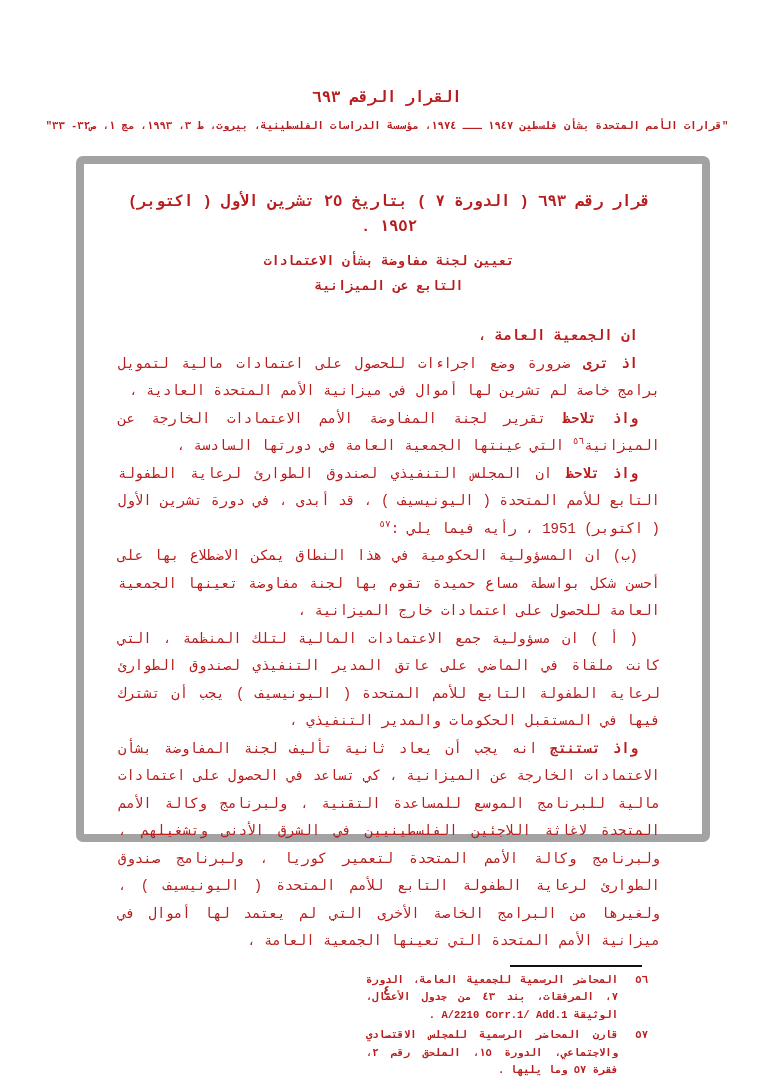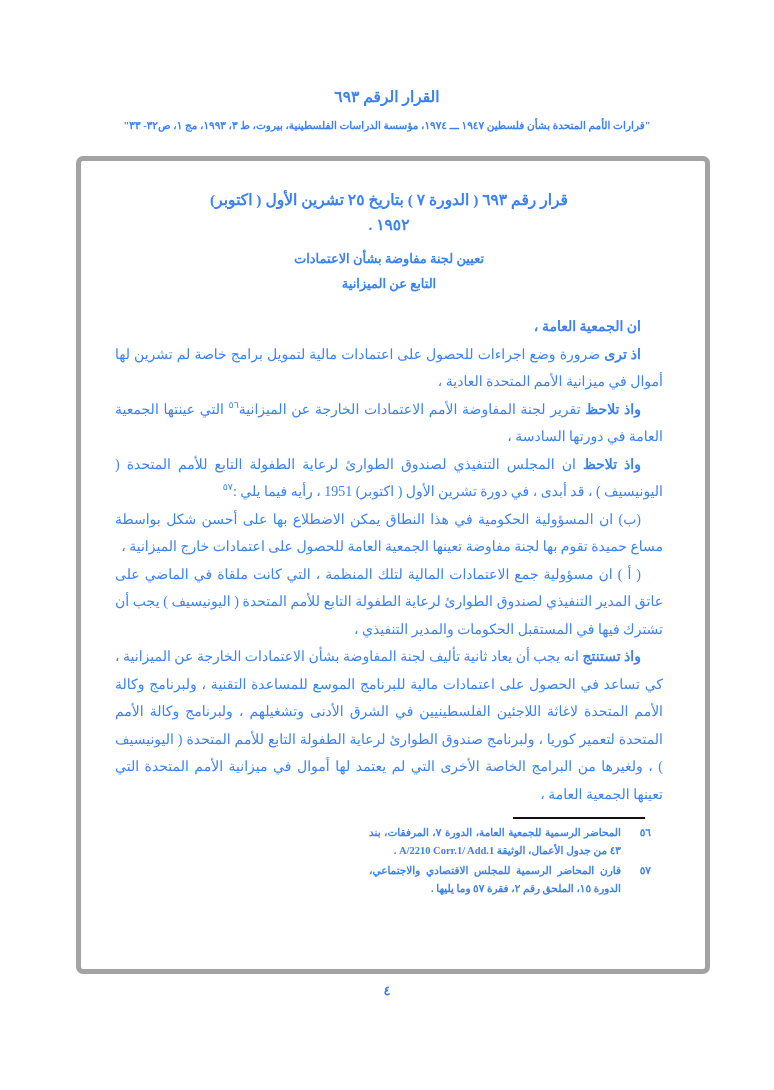--- a/index.html
+++ b/index.html
@@ -1,40 +1,40 @@
 <!DOCTYPE html>
 <html lang="ar"><head>
 <meta charset="utf-8">
 <style>
   html,body{margin:0;padding:0;background:#ffffff;}
   .page{
     position:relative;
     width:774px;height:1090px;
     background:#ffffff;
-    font-family:Liberation Serif, serif;
-    color:#3b82f6;
+    font-family:Liberation Mono, monospace;
+    color:#b91c1c;
     overflow:hidden;
   }
   .res-title{
     position:absolute;top:88px;left:0;right:0;
     text-align:center;
     font-size:15.5px;font-weight:700;
     direction:rtl;
   }
   .citation{
     position:absolute;top:119px;left:0;right:0;
     text-align:center;
     font-size:10.5px;font-weight:700;
     direction:rtl;
     letter-spacing:.1px;
   }
   .frame{
     position:absolute;left:76px;top:156px;
-    width:634px;height:818px;
-    border:5px solid #a3a3a3;
+    width:634px;height:686px;
+    border:8px solid #a3a3a3;
     border-radius:7px;
     box-sizing:border-box;
     background:#ffffff;
   }
   .frame-inner{
     position:absolute;inset:0;
     padding:26px 42px 0 34px;
     direction:rtl;
   }
   .doc-heading{
@@ -42,21 +42,21 @@
     font-weight:700;font-size:15.5px;line-height:25px;
     direction:rtl;
   }
   .doc-subtitle{
     margin-top:9px;
     text-align:center;
     font-weight:700;font-size:13px;line-height:25px;
     direction:rtl;
   }
   .body-text{
-    margin-top:17px;
+    margin-top:24px;
     font-size:14px;line-height:27.5px;
     text-align:justify;
     direction:rtl;
   }
   .para{margin:0;text-indent:22px;}
   .para sup{font-size:9.5px;line-height:0;}
   .fn-rule{
     margin:9px 0 5px auto;
     width:132px;height:0;
     border-top:2px solid #111111;

